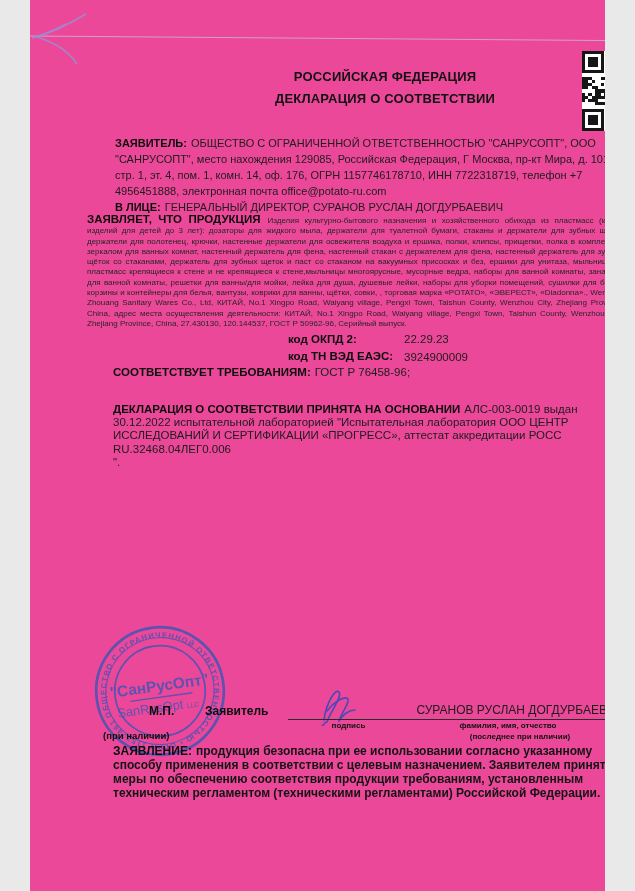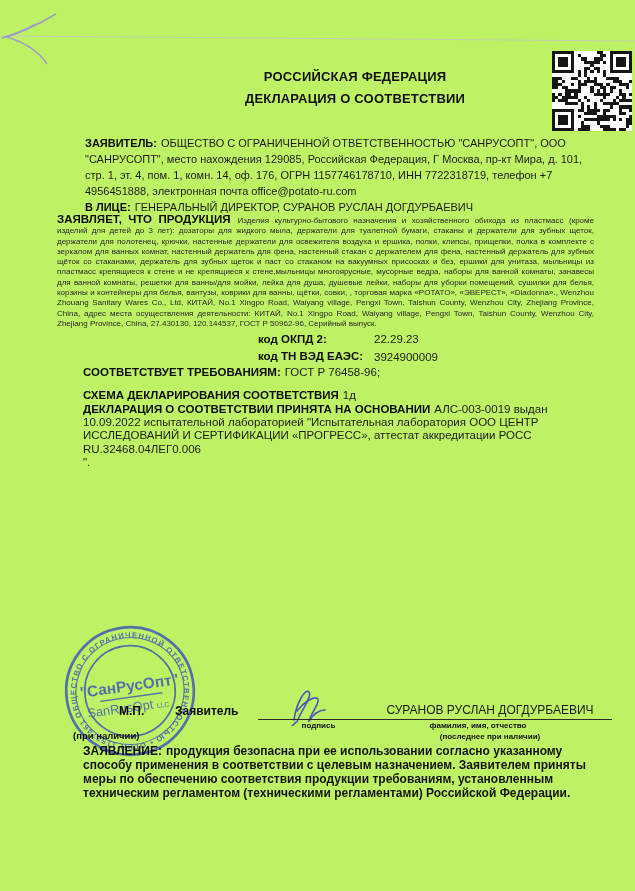--- a/index.html
+++ b/index.html
@@ -1,18 +1,18 @@
 <!DOCTYPE html>
 <html><head>
 <meta charset="utf-8">
 <style>
   html,body{margin:0;padding:0;background:#e9e9e9;}
   #page{
-    position:relative;width:635px;height:891px;margin:0 auto;
-    background:#bef264;overflow:hidden;
+    position:relative;width:575px;height:891px;margin:0 auto;
+    background:#ec4899;overflow:hidden;
     font-family:"Liberation Sans","DejaVu Sans",sans-serif;
     color:#1f1f1f;
   }
   .abs{position:absolute;}
   .b{font-weight:bold;color:#0d0d0d;}
   .ctr{text-align:center;}
   
   .title{left:70px;width:570px;font-size:13px;font-weight:bold;color:#111;letter-spacing:.2px;}
   .numline{left:55px;width:580px;font-size:13px;color:#1c1c1c;}
   .numline .b{margin-right:16px;}
@@ -367,26 +367,23 @@
 
   <div class="abs kv-label" style="left:258px;top:333px">код ОКПД 2:</div>
   <div class="abs kv-value" style="left:374px;top:333px">22.29.23</div>
   <div class="abs kv-label" style="left:258px;top:350px">код ТН ВЭД ЕАЭС:</div>
   <div class="abs kv-value" style="left:374px;top:351px">3924900009</div>
 
   <div class="abs line-para" style="left:83px;top:366px;width:510px">
     <span class="b">СООТВЕТСТВУЕТ ТРЕБОВАНИЯМ:</span><span>ГОСТ Р 76458-96;</span>
   </div>
 
-  <div class="abs line-para" style="left:83px;top:389px;width:510px">
-    <span class="b">СХЕМА ДЕКЛАРИРОВАНИЯ СООТВЕТСТВИЯ</span><span>1д</span>
-  </div>
 
   <div class="abs line-para" style="left:83px;top:403px;width:508px">
-    <span class="b">ДЕКЛАРАЦИЯ О СООТВЕТСТВИИ ПРИНЯТА НА ОСНОВАНИИ</span><span>АЛС-003-0019  выдан 10.09.2022 испытательной лабораторией "Испытательная лаборатория ООО ЦЕНТР ИССЛЕДОВАНИЙ И СЕРТИФИКАЦИИ «ПРОГРЕСС», аттестат аккредитации РОСС RU.32468.04ЛЕГ0.006</span>
+    <span class="b">ДЕКЛАРАЦИЯ О СООТВЕТСТВИИ ПРИНЯТА НА ОСНОВАНИИ</span><span>АЛС-003-0019  выдан 30.12.2022 испытательной лабораторией "Испытательная лаборатория ООО ЦЕНТР ИССЛЕДОВАНИЙ И СЕРТИФИКАЦИИ «ПРОГРЕСС», аттестат аккредитации РОСС RU.32468.04ЛЕГ0.006</span>
     <span class="tail">".</span>
   </div>
 
 
 
   <svg class="abs noint" style="left:58px;top:619px;width:144px;height:144px;transform:rotate(-8deg);opacity:.82" viewBox="0 0 140 140">
     <g stroke="#3d55b6" fill="none">
       <circle cx="70" cy="70" r="62" stroke-width="2.6"></circle>
       <circle cx="70" cy="70" r="44" stroke-width="1.6"></circle>
       <path id="ringPath" d="M20.2,88.1 A53 53 0 0 1 119.8,51.9 A53 53 0 0 1 20.2,88.1"></path>

